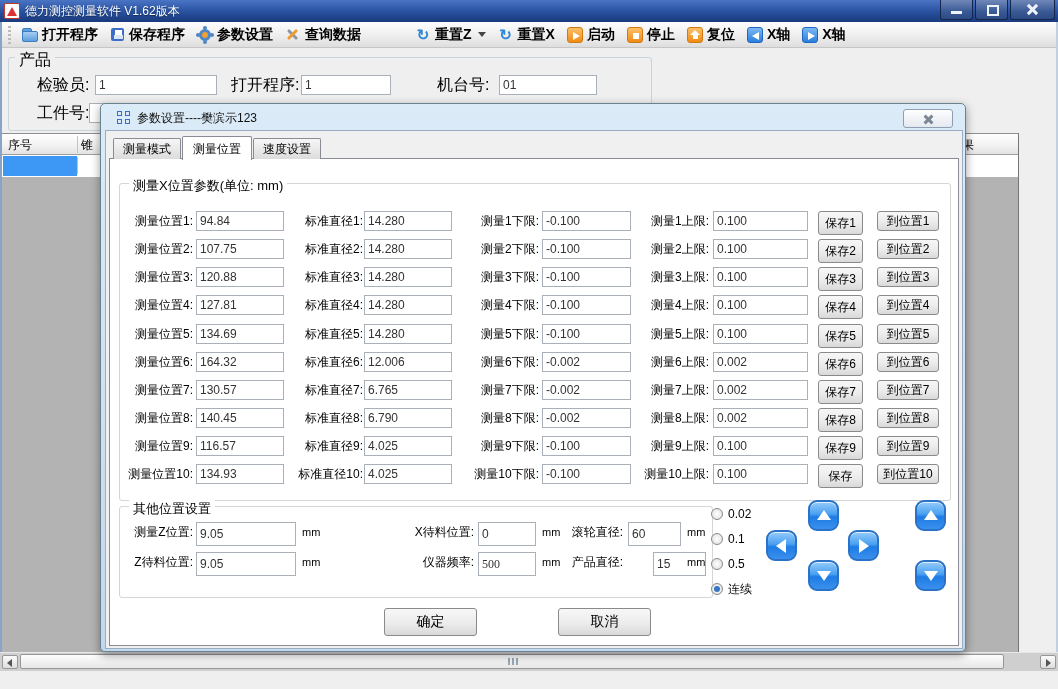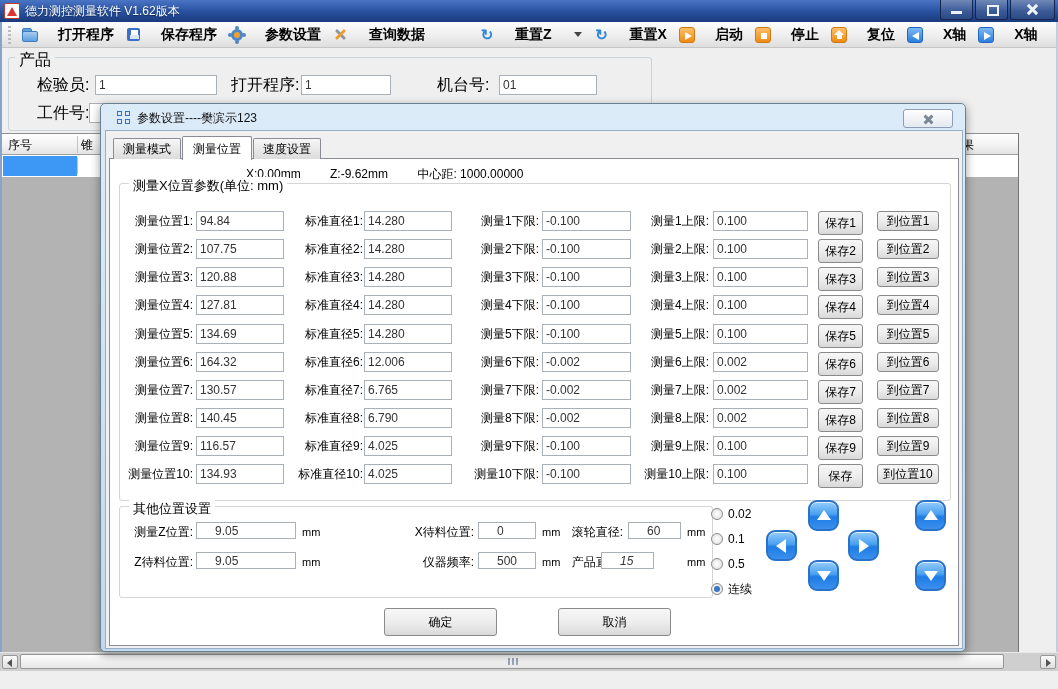--- a/index.html
+++ b/index.html
@@ -17,21 +17,21 @@
   .wb-min::before{content:"";position:absolute;left:10px;top:11px;width:11px;height:3px;background:#eef2fa}
   .wb-max::before{content:"";position:absolute;left:11px;top:5px;width:8px;height:7px;border:2px solid #eef2fa;background:transparent}
   .wb-close{width:43px}
   .wb-close::before,.wb-close::after{content:"";position:absolute;left:15px;top:8px;width:13px;height:3px;background:#eef2fa}
   .wb-close::before{transform:rotate(45deg)}.wb-close::after{transform:rotate(-45deg)}
   
   .toolbar{position:absolute;left:0;top:22px;width:1058px;height:26px;
     background:linear-gradient(#fefefe,#ececec 60%,#dedede);border-bottom:1px solid #c6c6c6;
     display:flex;align-items:center;padding-left:8px;box-sizing:border-box}
   .tgrip{width:3px;height:18px;margin-right:5px;background:repeating-linear-gradient(#bbb 0 2px,transparent 2px 4px)}
-  .titem{display:flex;align-items:center;gap:20px;padding:1px 6px;font-weight:bold;font-size:14px;white-space:nowrap}
+  .titem{display:flex;align-items:center;gap:4px;padding:1px 6px;font-weight:bold;font-size:14px;white-space:nowrap}
   .i16{width:16px;height:16px;position:relative;display:inline-block;flex:none}
   .ic-folder::before{content:"";position:absolute;left:0;top:1px;width:8px;height:4px;background:#5e9fdc;border:1px solid #3c7cc0;border-radius:2px 2px 0 0}
   .ic-folder::after{content:"";position:absolute;left:0;top:4px;width:14px;height:9px;background:linear-gradient(#a6cdf2,#5e9fdc);border:1px solid #3c7cc0;border-radius:2px}
   .ic-save{background:#3a6ec8;border-radius:2px;width:13px;height:13px;margin:1px}
   .ic-save::before{content:"";position:absolute;left:4px;top:2px;width:7px;height:5px;background:#fff}
   .ic-save::after{content:"";position:absolute;left:3px;bottom:2px;width:9px;height:4px;background:#d9e4f4}
   .ic-gear{width:12px;height:12px;margin:2px;border-radius:50%;border:3px solid #4f86c6;box-sizing:border-box;background:#f0a030;
     box-shadow:0 -7px 0 -4px #4f86c6,0 7px 0 -4px #4f86c6,-7px 0 0 -4px #4f86c6,7px 0 0 -4px #4f86c6}
   .ic-tools::before{content:"";position:absolute;left:1px;top:6px;width:13px;height:3px;background:#8a97a5;transform:rotate(45deg);border-radius:2px}
   .ic-tools::after{content:"";position:absolute;left:1px;top:6px;width:13px;height:3px;background:#f09b30;transform:rotate(-45deg);border-radius:2px}
@@ -102,37 +102,37 @@
   .c2l{left:186px;width:76px}.c2i{left:263px;width:88px}
   .c3l{left:356px;width:82px}.c3i{left:441px;width:89px}
   .c4l{left:530px;width:78px}.c4i{left:612px;width:95px}
   .btn{position:absolute;display:flex;align-items:center;justify-content:center;
     background:linear-gradient(#f7f7f7,#ececec 55%,#d9d9d9);border:1px solid #8a8a8a;border-radius:3px;
     font:12px "Liberation Sans",sans-serif;color:#000;box-sizing:border-box;padding:0}
   .csave{left:717px;top:0;width:45px;height:24px}
   .cgoto{left:776px;top:0;width:62px;height:20px}
   
   .olabel{position:absolute;font-size:12px;line-height:20px;text-align:right;white-space:nowrap;z-index:6}
-  .oinput{position:absolute;height:17px;border:1px solid #a9b0b8;background:#fff;
-    font:12px "Liberation Sans",sans-serif;color:#333;padding:0 18px;box-sizing:border-box;z-index:6}
+  .oinput{position:absolute;height:24px;border:1px solid #a9b0b8;background:#fff;
+    font:12px "Liberation Sans",sans-serif;color:#333;padding:0 3px;box-sizing:border-box;z-index:6}
   .ounit{position:absolute;font-size:11px;line-height:20px;z-index:6}
   
   .ropt{position:absolute;display:flex;align-items:center;gap:5px;z-index:6;height:14px}
   .radio{width:12px;height:12px;border-radius:50%;border:1px solid #8a8a8a;background:radial-gradient(#fff,#dcdcdc);position:relative;box-sizing:border-box;flex:none}
   .radio.sel::after{content:"";position:absolute;left:2px;top:2px;width:6px;height:6px;border-radius:50%;background:#3a76c8}
   
   .pad{position:absolute;width:31px;height:31px;border-radius:9px;z-index:6;
     background:linear-gradient(180deg,#95cbfa 0%,#49a1f1 45%,#1e7ce4 55%,#3b90ee 100%);
     border:2px solid #2a72c8;box-sizing:border-box;box-shadow:inset 0 1px 0 rgba(255,255,255,.7)}
   .pad::before{content:"";position:absolute}
   .pad.up::before{left:7px;top:8px;border-left:7px solid transparent;border-right:7px solid transparent;border-bottom:10px solid #fff}
   .pad.down::before{left:7px;top:9px;border-left:7px solid transparent;border-right:7px solid transparent;border-top:10px solid #fff}
   .pad.left::before{left:8px;top:7px;border-top:7px solid transparent;border-bottom:7px solid transparent;border-right:10px solid #fff}
   .pad.right::before{left:9px;top:7px;border-top:7px solid transparent;border-bottom:7px solid transparent;border-left:10px solid #fff}
-  .bigbtn{width:113px;height:28px;font-size:12px;z-index:6}
+  .bigbtn{width:93px;height:28px;font-size:14px;z-index:6}
 </style>
 </head>
 <body>
 
 <div class="titlebar">
   <span class="app-icon"></span>
   <span class="wtitle">德力测控测量软件 V1.62版本</span>
   <span class="winbtns">
     <span class="wb wb-min"></span>
     <span class="wb wb-max"></span>
@@ -234,25 +234,20 @@
     </span>
   <span class="dlg-title">参数设置----樊滨示123</span>
   <span class="dlg-close"></span>
   <div class="dlg-client"></div>
 
   <span class="tab" style="left:12px;width:68px">测量模式</span>
   <span class="tab active" style="left:81px;width:70px">测量位置</span>
   <span class="tab" style="left:152px;width:68px">速度设置</span>
   <div class="tabpanel"></div>
 
-  <div class="zstatus">
-    <span>X:0.00mm</span>
-    <span>Z:-9.62mm</span>
-    <span>中心距: 1000.00000</span>
-  </div>
 
   <div class="grp" style="left:18px;top:79px;width:830px;height:316px"></div>
   <span class="grp-label" style="left:28px;top:73px">测量X位置参数(单位: mm)</span>
 
   <div class="mrow" style="top:107px">
     <span class="l c1l">测量位置1:</span>
     <input class="c1i" value="94.84" style="">
     <span class="l c2l">标准直径1:</span>
     <input class="c2i" value="14.280" style="">
     <span class="l c3l">测量1下限:</span>
@@ -383,24 +378,24 @@
   <span class="ounit" style="left:441px;top:418px">mm</span>
   <span class="olabel" style="left:460px;top:418px;width:62px">滚轮直径:</span>
   <input class="oinput" style="left: 527px; top: 418px; width: 53px;" value="60">
   <span class="ounit" style="left:586px;top:418px">mm</span>
 
   <span class="olabel" style="left:22px;top:448px;width:70px">Z待料位置:</span>
   <input class="oinput" style="left: 95px; top: 448px; width: 100px;" value="9.05">
   <span class="ounit" style="left:201px;top:448px">mm</span>
   <button class="btn" style="left:222px;top:446px;width:78px;height:23px">到测量Z</button>
   <span class="olabel" style="left:308px;top:448px;width:65px">仪器频率:</span>
-  <input class="oinput" style="left: 377px; top: 448px; width: 58px;" value="500">
+  <input class="oinput" style="left: 377px; top: 448px; width: 58px; font-family: Liberation Serif, serif;" value="500">
   <span class="ounit" style="left:441px;top:448px">mm</span>
   <span class="olabel" style="left:460px;top:448px;width:62px">产品直径:</span>
-  <input class="oinput" style="left: 500px; top: 448px; width: 53px; font-style: italic;" value="15">
+  <input class="oinput" style="left: 552px; top: 448px; width: 53px;" value="15">
   <span class="ounit" style="left:586px;top:448px">mm</span>
 
   <span class="ropt" style="left:610px;top:403px">
     <span class="radio"></span>
     <span>0.02</span>
   </span>
   <span class="ropt" style="left:610px;top:428px">
     <span class="radio"></span>
     <span>0.1</span>
   </span>

